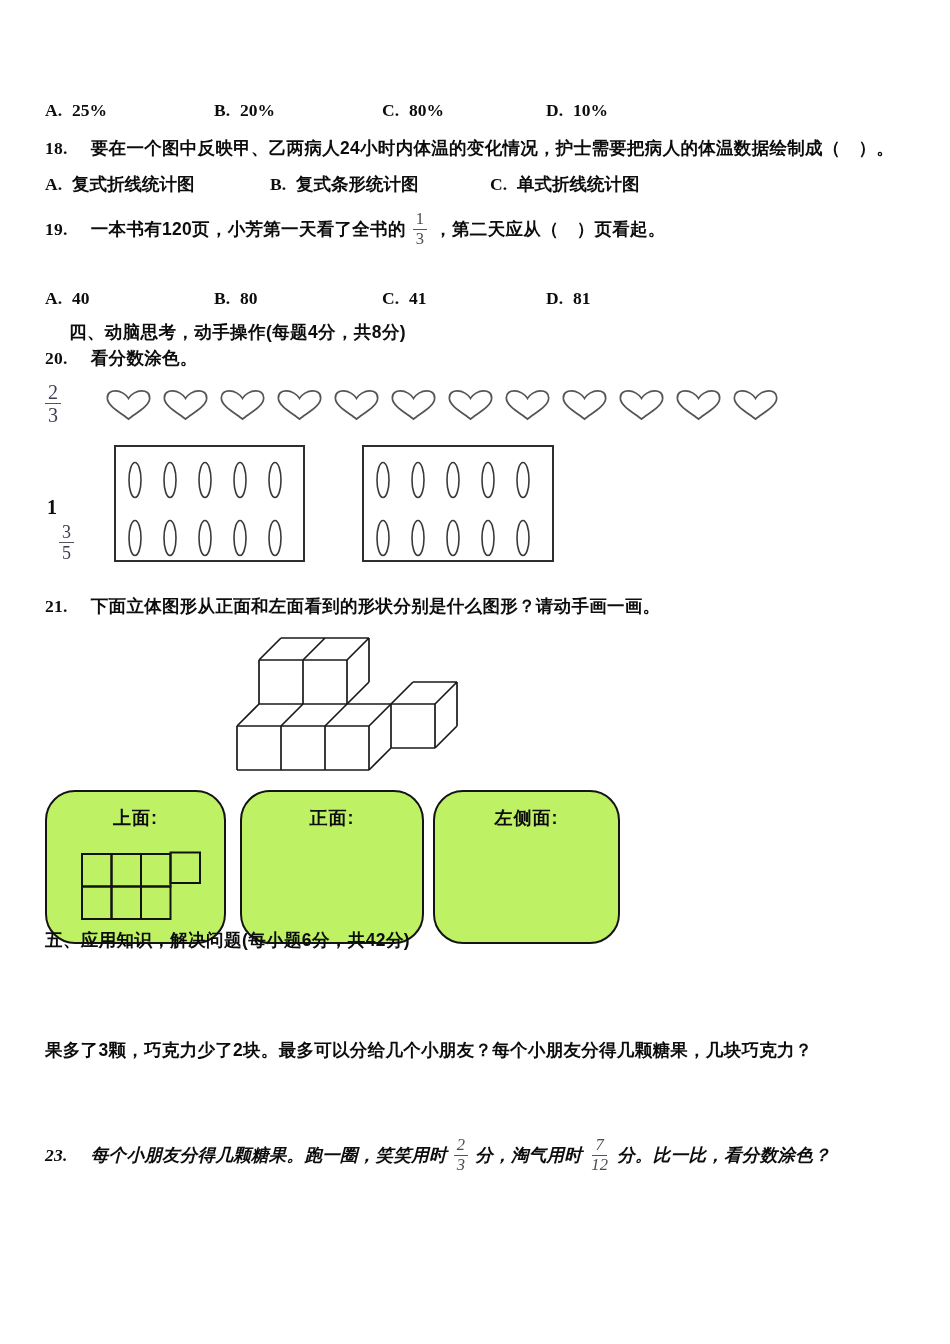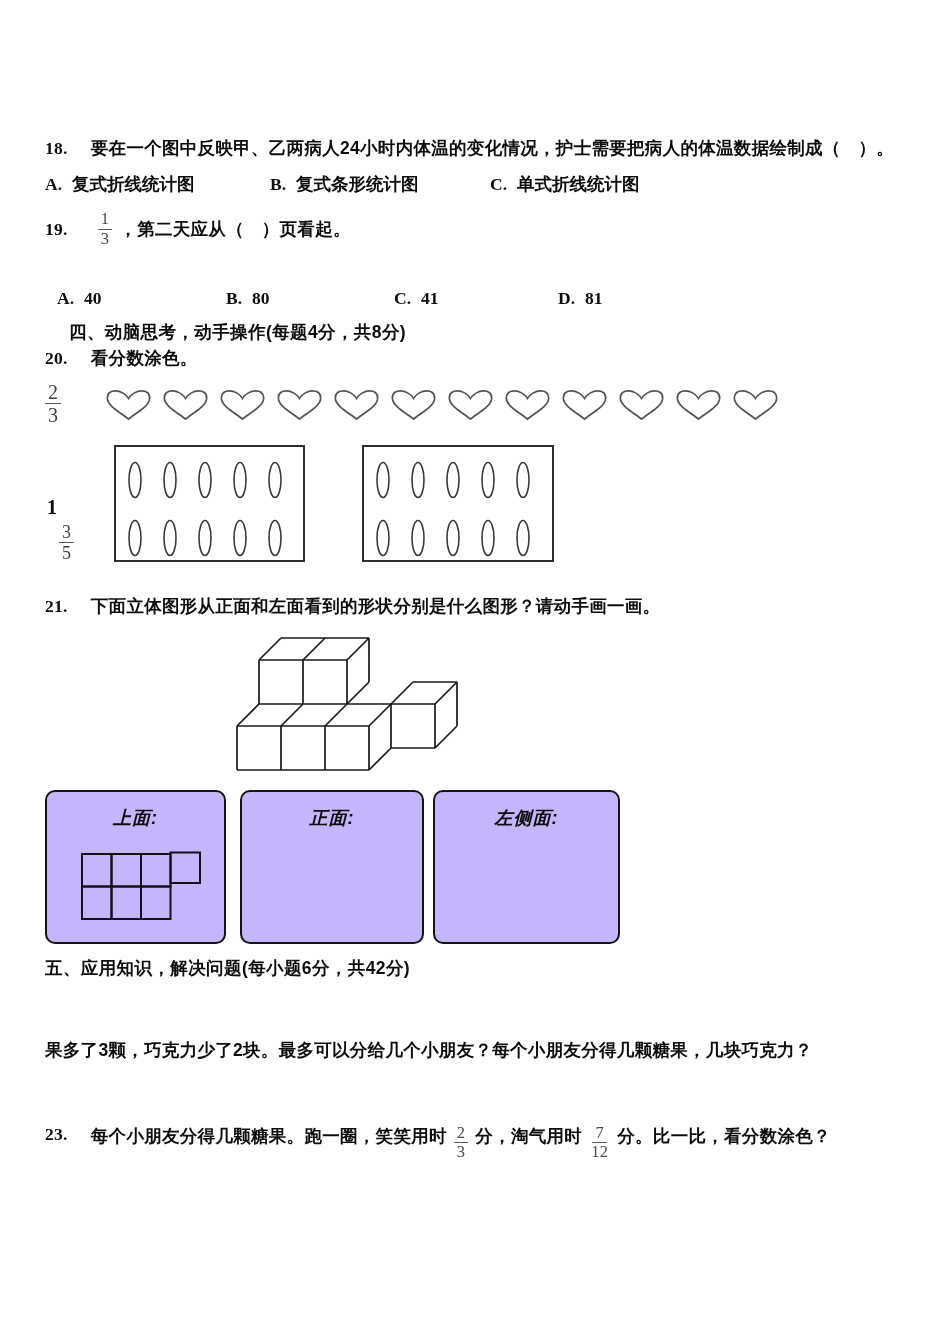--- a/index.html
+++ b/index.html
@@ -18,49 +18,56 @@
   
   .frac{display:inline-flex;flex-direction:column;align-items:center;vertical-align:middle;
         font-family:"Liberation Serif",serif;font-weight:400;color:#4a4a55;
         line-height:1.12;font-size:16.5px;margin:0 7px;}
   .frac .num{border-bottom:1.6px solid #555;padding:0 3px;}
   .frac .den{padding:0 2px;}
   .frac-lg{font-size:20px;color:#3d3d52;}
   
   .oval-box{position:absolute;border:2px solid #2e2e2e;background:#fff;}
   
-  .rbox{position:absolute;top:790px;height:150px;border:2.5px solid #141414;border-radius:10px;background:#c4b5fd;font-style:italic;}
+  .rbox{position:absolute;top:790px;height:150px;border:2.5px solid #141414;border-radius:30px;background:#bef264;}
   .rbox-label{position:absolute;top:14px;width:100%;text-align:center;font-size:18px;letter-spacing:1px;}
   .hearts{position:absolute;left:105px;top:389px;display:flex;gap:10px;}
   svg{display:block;}
 </style>
 </head>
 <body>
 
 <div id="page">
 
+  <div class="abs" style="left:45px;top:100px;width:870px;height:24px;">
+    <span class="opt" style="left:0;"><span class="okey">A.</span><span class="serif">25%</span></span>
+    <span class="opt" style="left:169px;"><span class="okey">B.</span><span class="serif">20%</span></span>
+    <span class="opt" style="left:337px;"><span class="okey">C.</span><span class="serif">80%</span></span>
+    <span class="opt" style="left:501px;"><span class="okey">D.</span><span class="serif">10%</span></span>
+  </div>
 
   <div class="abs qline" style="left:45px;top:136px;">
     <span class="qnum">18.</span><span>要在一个图中反映甲、乙两病人24小时内体温的变化情况，护士需要把病人的体温数据绘制成（　）。</span>
   </div>
   <div class="abs" style="left:45px;top:172px;width:870px;height:24px;">
     <span class="opt" style="left:0;"><span class="okey">A.</span><span>复式折线统计图</span></span>
     <span class="opt" style="left:225px;"><span class="okey">B.</span><span>复式条形统计图</span></span>
     <span class="opt" style="left:445px;"><span class="okey">C.</span><span>单式折线统计图</span></span>
   </div>
 
   <div class="abs qline" style="left:45px;top:200px;height:58px;display:flex;align-items:center;justify-content:space-between;">
     <span class="qnum">19.</span>
+    <span>一本书有120页，小芳第一天看了全书的</span>
     <span class="frac">
       <span class="num">1</span>
       <span class="den">3</span>
     </span>
     <span>，第二天应从（　）页看起。</span>
   </div>
-  <div class="abs" style="left:45px;top:288px;width:870px;height:24px;margin-left:12px;">
+  <div class="abs" style="left:45px;top:288px;width:870px;height:24px;">
     <span class="opt" style="left:0;"><span class="okey">A.</span><span class="serif">40</span></span>
     <span class="opt" style="left:169px;"><span class="okey">B.</span><span class="serif">80</span></span>
     <span class="opt" style="left:337px;"><span class="okey">C.</span><span class="serif">41</span></span>
     <span class="opt" style="left:501px;"><span class="okey">D.</span><span class="serif">81</span></span>
   </div>
 
   <div class="abs sec-title" style="left:45px;top:320px;margin-left:24px;">四、动脑思考，动手操作(每题4分，共8分)</div>
 
   <div class="abs qline" style="left:45px;top:346px;">
     <span class="qnum">20.</span><span>看分数涂色。</span>
@@ -178,25 +185,25 @@
       </g>
     </svg>
   </div>
   <div class="rbox" style="left:240px;width:180px;">
     <div class="rbox-label">正面:</div>
   </div>
   <div class="rbox" style="left:433px;width:183px;">
     <div class="rbox-label">左侧面:</div>
   </div>
 
-  <div class="abs sec-title" style="left:45px;top:956px;">五、应用知识，解决问题(每小题6分，共42分)</div>
+  <div class="abs sec-title" style="left:45px;top:928px;">五、应用知识，解决问题(每小题6分，共42分)</div>
 
   <div class="abs" style="left:45px;top:1038px;width:880px;letter-spacing:0.3px;">果多了3颗，巧克力少了2块。最多可以分给几个小朋友？每个小朋友分得几颗糖果，几块巧克力？</div>
 
-  <div class="abs qline" style="left:45px;top:1124px;height:62px;display:flex;">
+  <div class="abs qline" style="left:45px;top:1124px;height:62px;display:flex;align-items:center;font-style:italic;">
     <span class="qnum">23.</span>
     <span>每个小朋友分得几颗糖果。跑一圈，笑笑用时</span>
     <span class="frac">
       <span class="num">2</span>
       <span class="den">3</span>
     </span>
     <span>分，淘气用时</span>
     <span class="frac">
       <span class="num">7</span>
       <span class="den">12</span>

